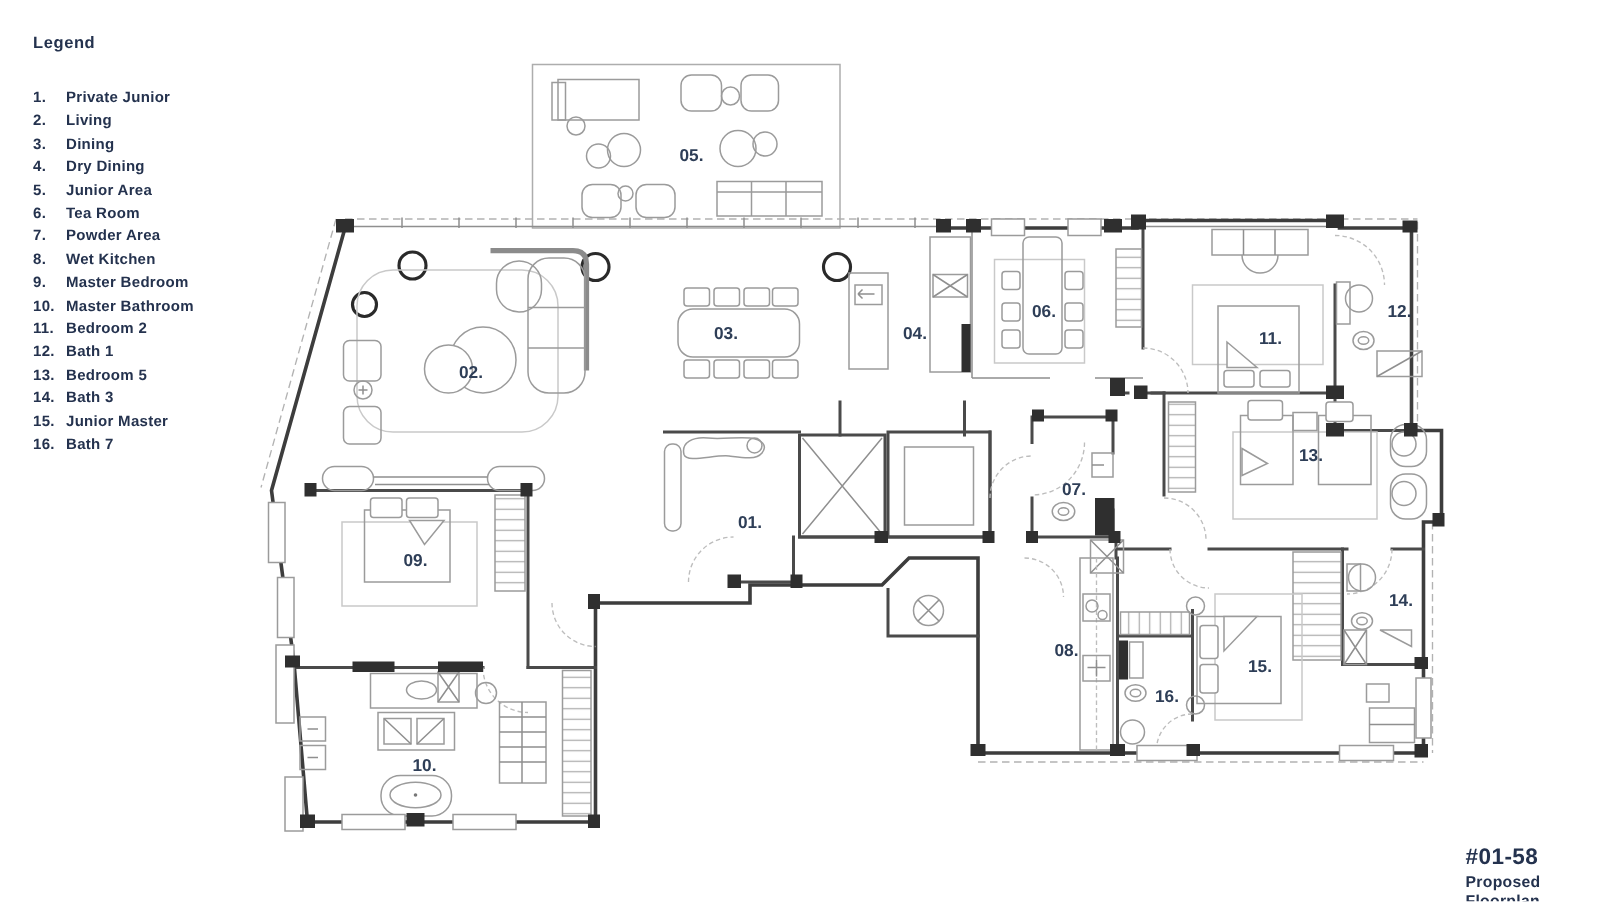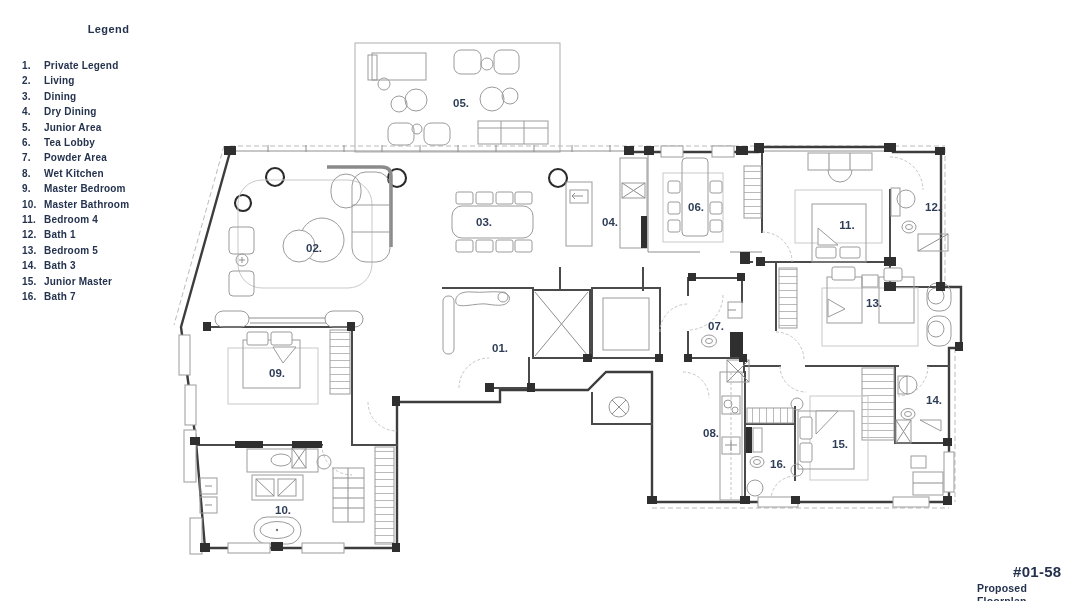--- a/index.html
+++ b/index.html
@@ -1,26 +1,26 @@
 <!DOCTYPE html>
 <html style="--accent: #24324e;"><head>
 <meta charset="utf-8">
 <style>
   html,body{margin:0;padding:0;background:#fff;}
   #page{position:relative;width:1079px;height:601px;background:#fff;overflow:hidden;
         font-family:"Liberation Sans",sans-serif;}
   
   .legend{position:absolute;left:22px;top:24px;color:var(--accent,#24324e);}
-  .legend .ltitle{font:700 11px/1 "Liberation Sans",sans-serif;letter-spacing:.4px;margin:0 0 23px 0;text-align:right;}
+  .legend .ltitle{font:700 11px/1 "Liberation Sans",sans-serif;letter-spacing:.4px;margin:0 0 23px 0;}
   .legrows{display:flex;flex-direction:column;}
   .legrow{display:flex;font:700 10px/15.4px "Liberation Sans",sans-serif;letter-spacing:.2px;}
   .legrow .n{width:22px;flex:0 0 22px;}
   
   .tblock{position:absolute;left:977px;top:563px;color:var(--accent,#24324e);}
-  .tblock .u{font:700 15px/1.25 "Liberation Sans",sans-serif;letter-spacing:.3px;margin-left:36px;}
+  .tblock .u{font:700 15px/1.25 "Liberation Sans",sans-serif;letter-spacing:.3px;}
   .tblock .s{font:700 10.5px/1.3 "Liberation Sans",sans-serif;letter-spacing:.2px;}
   
   svg{position:absolute;left:0;top:0;}
   .w {stroke:#3d3d3d;stroke-width:2.4;fill:none;stroke-linecap:square;}
   .w2{stroke:#4a4a4a;stroke-width:2;fill:none;stroke-linecap:square;}
   .t {stroke:#8f8f8f;stroke-width:1;fill:none;}
   .f {stroke:#9b9b9b;stroke-width:1;fill:none;}
   .fw{stroke:#9b9b9b;stroke-width:1;fill:#fff;}
   .r {stroke:#c9c9c9;stroke-width:1;fill:none;}
   .d {stroke:#b2b2b2;stroke-width:.9;fill:none;stroke-dasharray:5 3;}
@@ -34,61 +34,61 @@
 </head>
 <body>
 
 <div id="page">
 
   <div class="legend">
     <div class="ltitle">Legend</div>
     <div class="legrows">
         <div class="legrow">
           <span class="n">1.</span>
-          <span>Private Legend</span>
+          <span>Private Junior</span>
         </div>
         <div class="legrow">
           <span class="n">2.</span>
           <span>Living</span>
         </div>
         <div class="legrow">
           <span class="n">3.</span>
           <span>Dining</span>
         </div>
         <div class="legrow">
           <span class="n">4.</span>
           <span>Dry Dining</span>
         </div>
         <div class="legrow">
           <span class="n">5.</span>
           <span>Junior Area</span>
         </div>
         <div class="legrow">
           <span class="n">6.</span>
-          <span>Tea Lobby</span>
+          <span>Tea Room</span>
         </div>
         <div class="legrow">
           <span class="n">7.</span>
           <span>Powder Area</span>
         </div>
         <div class="legrow">
           <span class="n">8.</span>
           <span>Wet Kitchen</span>
         </div>
         <div class="legrow">
           <span class="n">9.</span>
           <span>Master Bedroom</span>
         </div>
         <div class="legrow">
           <span class="n">10.</span>
           <span>Master Bathroom</span>
         </div>
         <div class="legrow">
           <span class="n">11.</span>
-          <span>Bedroom 4</span>
+          <span>Bedroom 2</span>
         </div>
         <div class="legrow">
           <span class="n">12.</span>
           <span>Bath 1</span>
         </div>
         <div class="legrow">
           <span class="n">13.</span>
           <span>Bedroom 5</span>
         </div>
         <div class="legrow">

